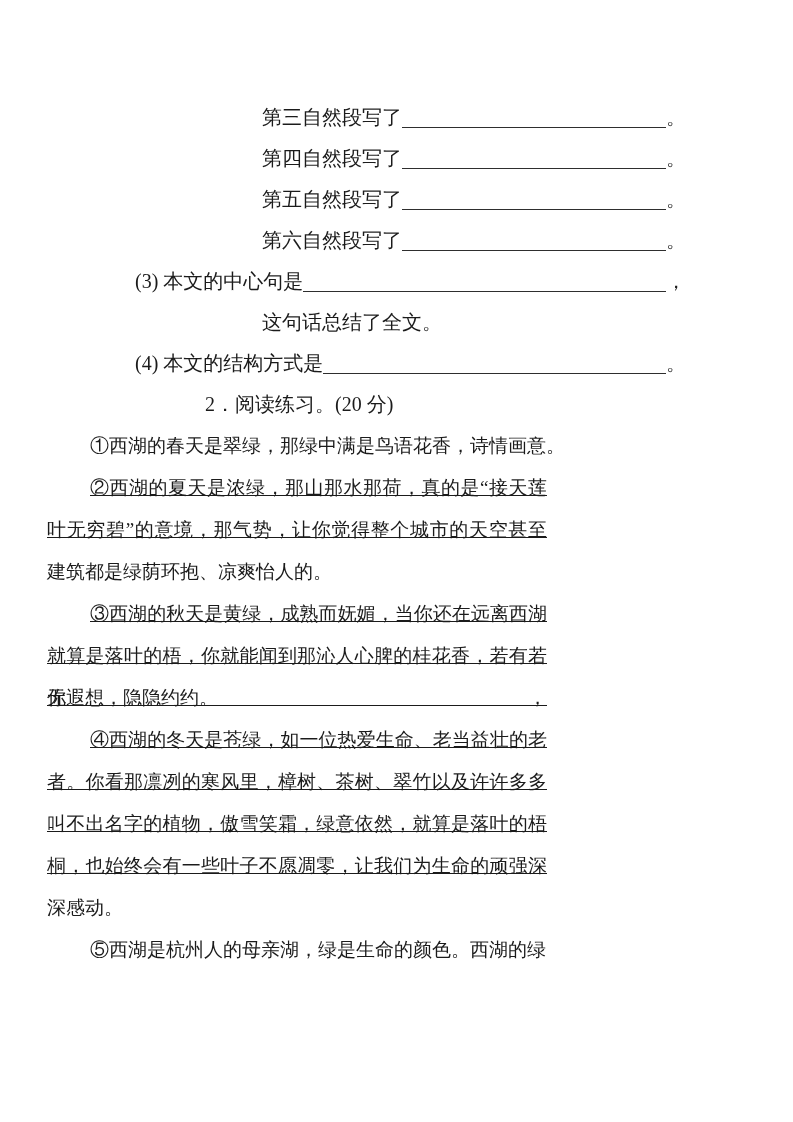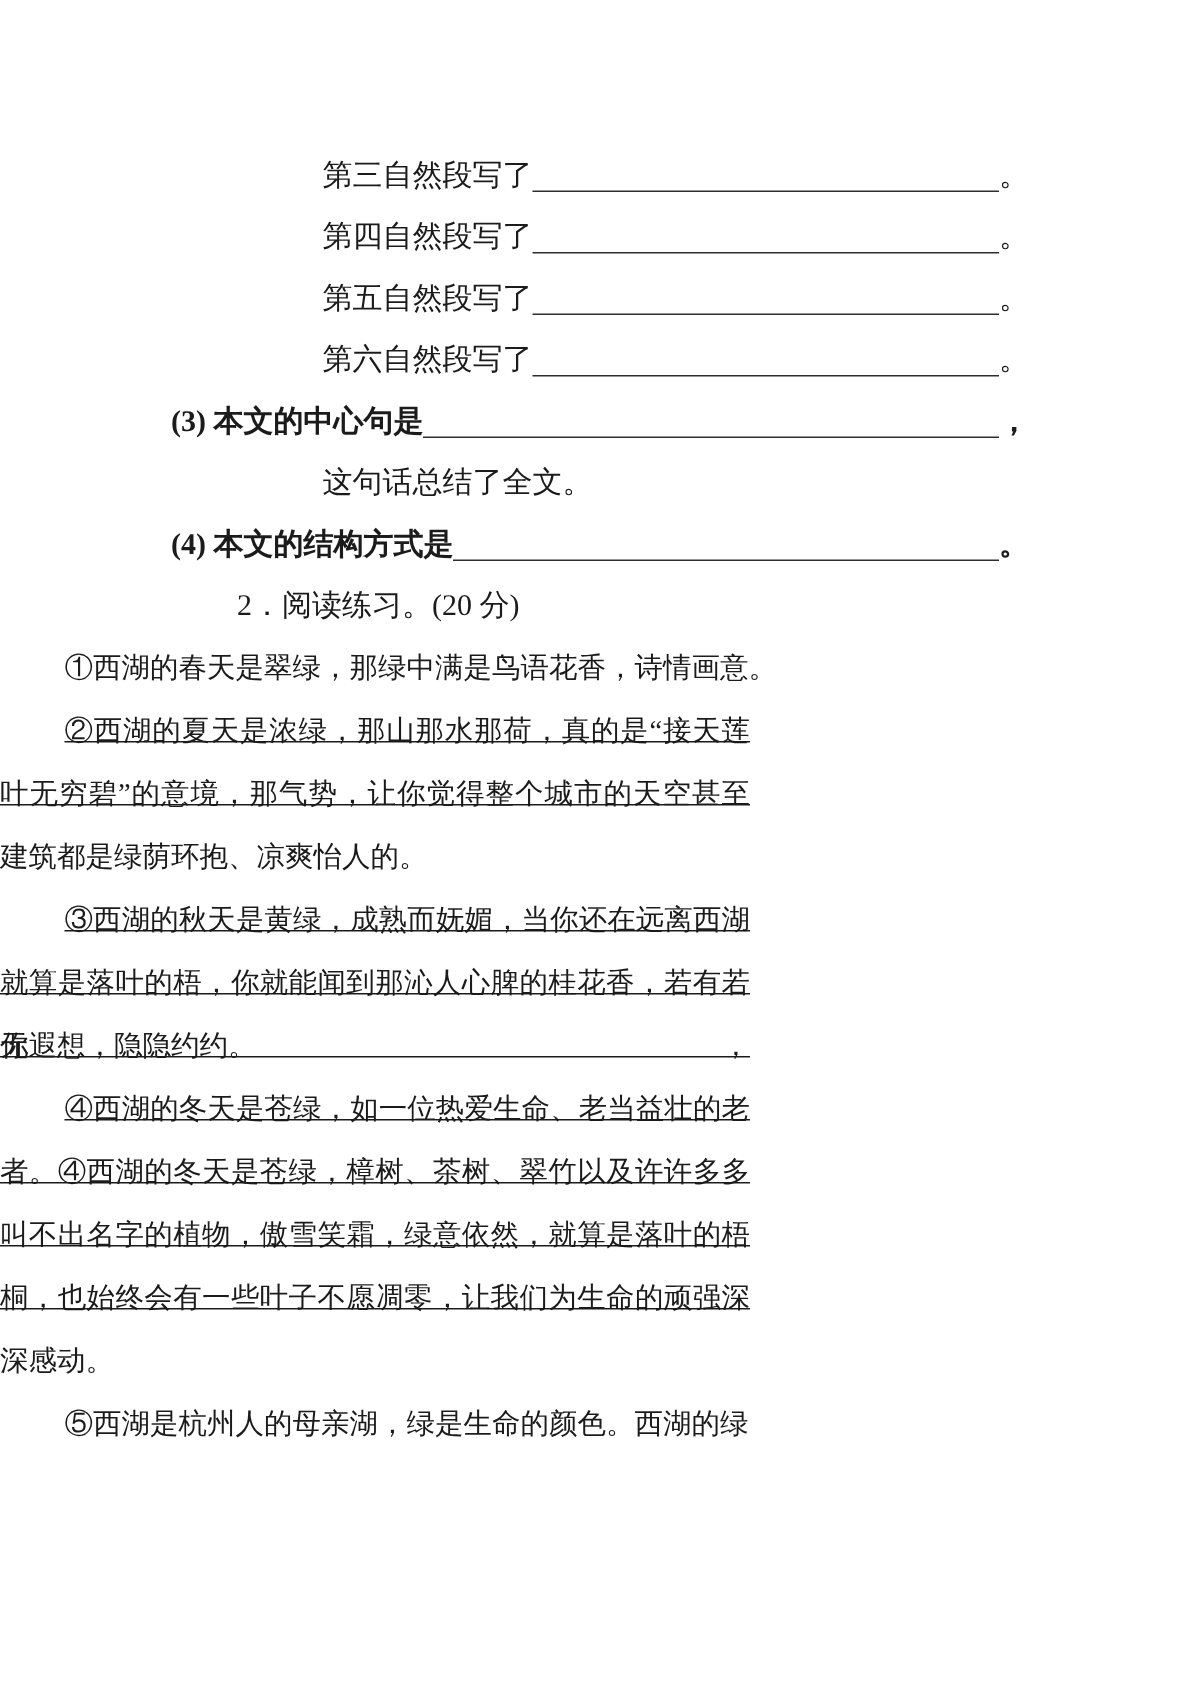--- a/index.html
+++ b/index.html
@@ -14,33 +14,34 @@
     background: #ffffff;
     overflow: hidden;
     font-family: "Liberation Serif", "DejaVu Serif", serif;
     color: #1b1b1b;
   }
   .content {
     position: absolute;
     top: 97px;
     left: 0;
     right: 0;
+    padding-left: 47px;
   }
   
   .row {
     height: 41px;
     display: flex;
     font-size: 20px;
   }
   .row span {
     line-height: 41px;
     white-space: pre;
   }
   .indent-a { margin-left: 215px; }   
-  .indent-b { margin-left: 114px; font-weight: bold; }   
+  .indent-b { margin-left: 88px; }   
   .heading-row { margin-left: 158px; }
   .with-blank { margin-right: 107px; }
   .blank {
     flex: 1;
     align-self: flex-end;
     height: 0;
     margin-bottom: 10px;
     border-bottom: 1.4px solid #2e2e2e;
   }
   
@@ -118,21 +119,21 @@
           <div class="p-line justify">叶无穷碧”的意境，那气势，让你觉得整个城市的天空甚至</div>
           <div class="p-line">建筑都是绿荫环抱、凉爽怡人的。</div>
         </div>
         <div>
           <div class="p-line indent justify">③西湖的秋天是黄绿，成熟而妩媚，当你还在远离西湖</div>
           <div class="p-line justify">就算是落叶的梧，你就能闻到那沁人心脾的桂花香，若有若无，</div>
           <div class="p-line">你遐想，隐隐约约。</div>
         </div>
         <div>
           <div class="p-line indent justify">④西湖的冬天是苍绿，如一位热爱生命、老当益壮的老</div>
-          <div class="p-line justify">者。④西湖的冬天是苍绿，樟树、茶树、翠竹以及许许多多</div>
+          <div class="p-line justify">者。你看那凛冽的寒风里，樟树、茶树、翠竹以及许许多多</div>
           <div class="p-line justify">叫不出名字的植物，傲雪笑霜，绿意依然，就算是落叶的梧</div>
           <div class="p-line justify">桐，也始终会有一些叶子不愿凋零，让我们为生命的顽强深</div>
           <div class="p-line">深感动。</div>
         </div>
         <div>
           <div class="p-line indent">⑤西湖是杭州人的母亲湖，绿是生命的颜色。西湖的绿</div>
         </div>
       </div>
 
   </div>

